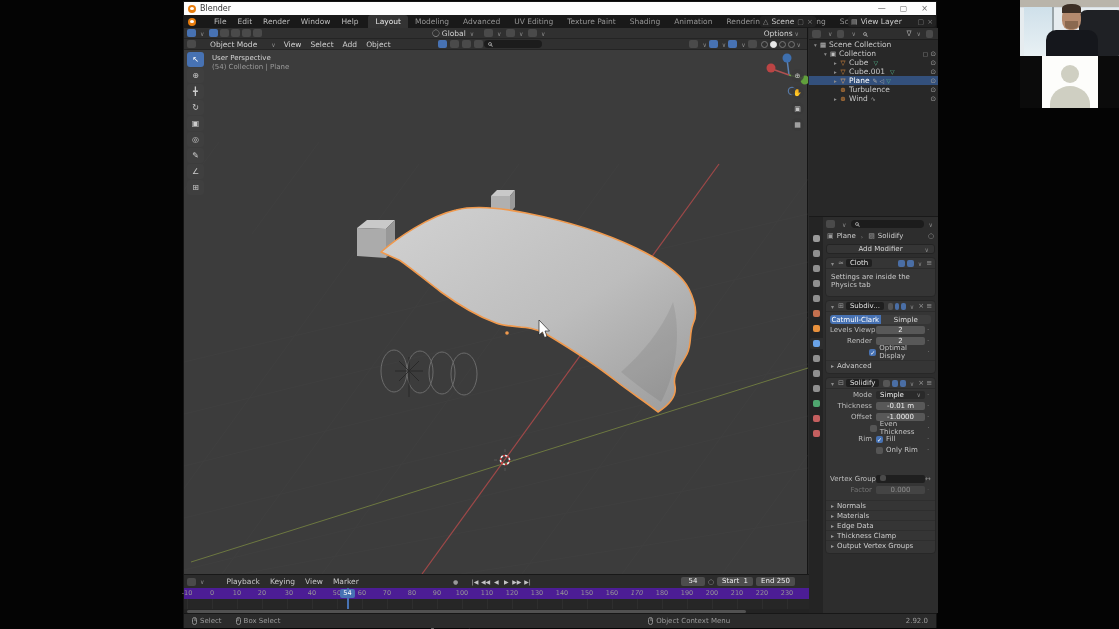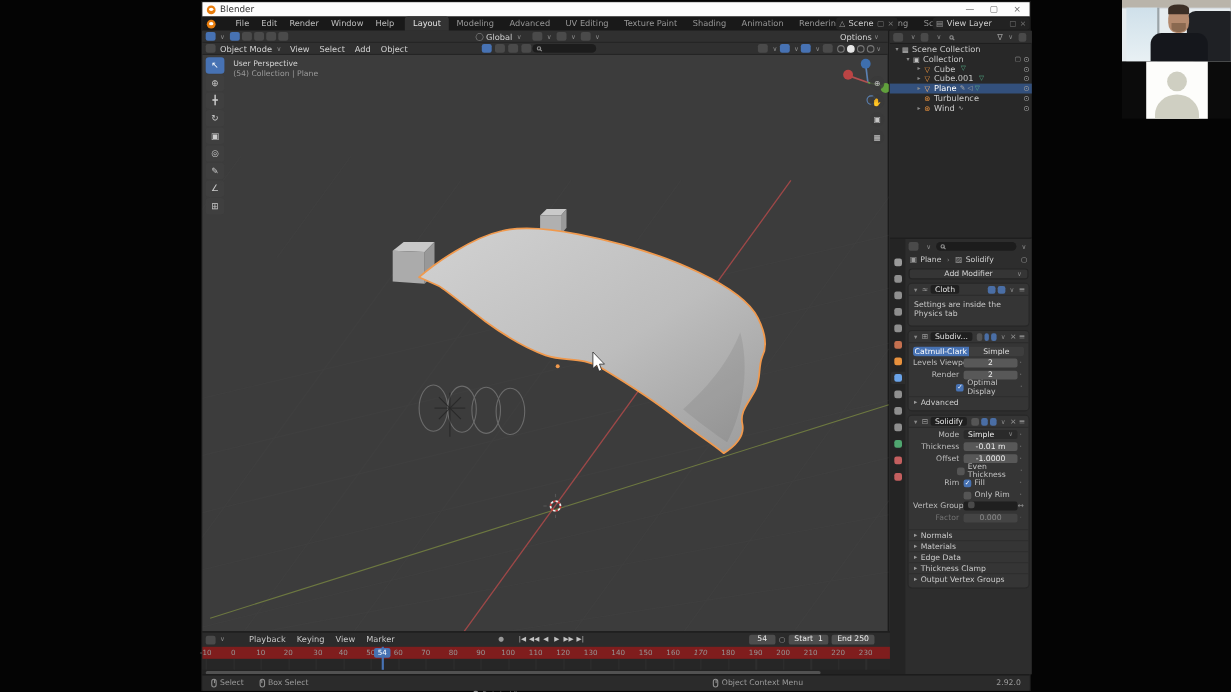--- a/index.html
+++ b/index.html
@@ -100,21 +100,21 @@
 
   
   .timeline{position:absolute;left:0;top:572px;width:625px;height:39px;background:#2b2b2b;border-top:1px solid #181818;}
   .tl-head{height:13px;display:flex;align-items:center;font-size:7.5px;color:#c8c8c8;position:relative;}
   .tl-menus{display:flex;gap:10px;margin-left:20px;}
   .tl-transport{position:absolute;left:287px;display:flex;gap:2px;}
   .tbtn{min-width:8px;text-align:center;color:#c3c3c3;font-size:6px;}
   .rec{position:absolute;left:269px;color:#999;font-size:6px;}
   .tl-fields{position:absolute;right:14px;display:flex;align-items:center;gap:3px;font-size:7px;}
   .tfield{background:#4d4d4d;border-radius:2px;color:#eee;height:9px;line-height:9px;padding:0 5px;}
-  .ruler{position:absolute;top:13px;left:0;width:100%;height:11px;background:#7f1d1d;}
+  .ruler{position:absolute;top:13px;left:0;width:100%;height:11px;background:#4c1d95;}
   .tick{position:absolute;top:1px;transform:translateX(-50%);font-size:6.5px;color:#969696;}
   .track{position:absolute;top:24px;left:0;width:100%;height:10px;background:#262626;
          background-image:repeating-linear-gradient(90deg,#2e2e2e 0 1px,transparent 1px 25px);background-position:3px 0;}
   .playline{position:absolute;top:13px;left:163px;width:2px;height:21px;background:#4772b3;}
   .playlabel{position:absolute;top:14px;left:156px;width:15px;height:9px;background:#4772b3;border-radius:2px;color:#fff;font-size:6.5px;text-align:center;line-height:9px;}
   .tscroll{position:absolute;top:34px;left:0;width:100%;height:5px;background:#232323;}
   .tthumb{position:absolute;left:3px;top:1px;width:559px;height:3px;border-radius:2px;background:#515151;}
 
   
   .statusbar{position:absolute;left:0;top:611px;width:100%;height:15px;background:#2b2b2b;border-top:1px solid #171717;display:flex;align-items:center;font-size:7px;color:#9c9c9c;padding:0 8px;}
@@ -240,21 +240,21 @@
           </span>
         <span class="hgroup" style="position:absolute;right:6px">
           <span>Options</span>
             <span class="chev">∨</span>
         </span>
       </div>
 
       <div class="vph vph2">
         <span class="hgroup" style="margin-left:3px">
           <span class="hicon"></span>
-          <span style="margin:0 2px">Object Mode</span>
+          <span style="margin:0 12px">Object Mode</span>
           <span class="chev">∨</span>
         </span>
         <div class="menus" style="margin-left:6px;gap:9px">
 
             <span class="menu-item">View</span>
 
             <span class="menu-item">Select</span>
 
             <span class="menu-item">Add</span>
 
@@ -695,21 +695,21 @@
             <span style="flex:1"></span>
               <span class="kdot">·</span>
           </div>
           <div class="prow">
             <span class="plabel"></span>
             <span class="chk off">✓</span>
             <span>Only Rim</span>
             <span style="flex:1"></span>
               <span class="kdot">·</span>
           </div>
-          <div class="prow" style="margin-top:0">
+          <div class="prow" style="margin-top:19px">
             <span class="plabel">Vertex Group</span>
             <span class="pfield dark"><span class="hicon" style="width:6px;height:6px"></span></span>
             <span class="kdot">↔</span>
           </div>
           <div class="prow disabled">
             <span class="plabel">Factor</span>
             <span class="pfield">0.000</span>
             <span class="kdot">·</span>
           </div>
           <div style="margin-top:5px">

